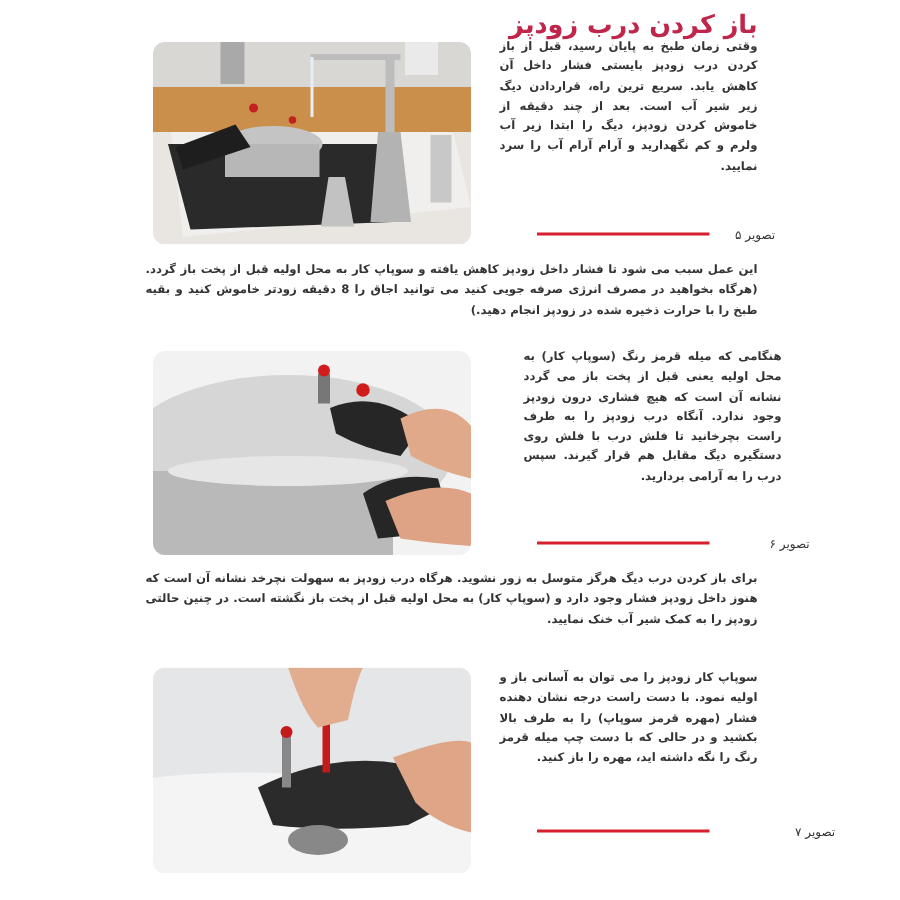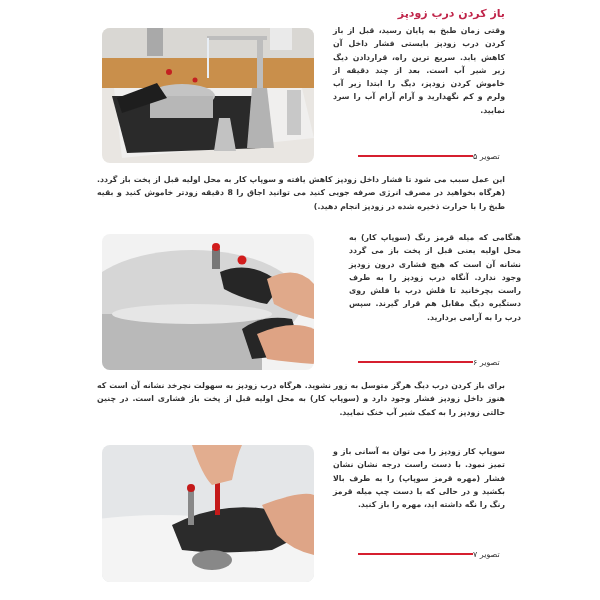--- a/index.html
+++ b/index.html
@@ -1,32 +1,32 @@
 <!DOCTYPE html>
 <html><head>
 <meta charset="utf-8">
 <style>
   html, body { margin:0; padding:0; background:#ffffff; }
   body { width:600px; height:600px; position:relative; overflow:hidden;
          font-family:"DejaVu Sans", sans-serif; color:#333; }
   .title { position:absolute; top:7px; right:95px; width:170px; text-align:right; direction:rtl;
-           font-size:11px; font-weight:bold; color:#c0254a; }
+           font-size:17px; font-weight:bold; color:#c0254a; }
   .para { position:absolute; direction:rtl; text-align:justify; text-align-last:right;
           font-size:7.8px; line-height:13.3px; color:#333;font-weight:bold; }
   .p1 { top:24px; right:95px; width:172px; }
   .p2 { top:173px; right:95px; width:408px; }
   .p3 { top:231px; right:79px; width:172px; }
   .p4 { top:379px; right:95px; width:408px; }
   .p5 { top:445px; right:95px; width:172px; }
   .caption { position:absolute; height:12px; display:flex; align-items:center; }
-  .caption .cap-text { font-size:8px; color:#333; direction:rtl; white-space:nowrap; }
+  .caption .cap-text { font-size:8px; color:#333; direction:rtl; white-space:nowrap;margin-left:17px; }
   .caption .cap-line { width:115px; height:2.5px; background:#d61f2f; margin-left:12px; }
   .c5 { top:150px; left:346px; }
-  .c6 { top:356px; left:346px; }
-  .c7 { top:548px; left:346px; }
+  .c6 { top:356px; left:346px;gap:23px; }
+  .c7 { top:548px; left:346px;gap:40px; }
   .photo { position:absolute; left:102px; width:212px; border-radius:8px; overflow:hidden; }
   .img1 { top:28px; height:135px; }
   .img2 { top:234px; height:136px; }
   .img3 { top:445px; height:137px; }
 </style>
 </head>
 <body>
 
 <div class="title">باز کردن درب زودپز</div>
 
@@ -74,23 +74,23 @@
     <path d="M140,95 Q160,80 190,85 L200,120 L150,125 Z" fill="#262626"></path>
     <path d="M165,45 Q195,30 212,50 L212,85 Q190,80 172,70 Z" fill="#e0a98a"></path>
     <path d="M155,100 Q190,85 212,95 L212,130 Q185,128 165,125 Z" fill="#dea384"></path>
   </svg>
 </div>
 <div class="caption c6">
   <span class="cap-line"></span>
   <span class="cap-text">تصویر ۶</span>
 </div>
 
-<div class="para p4">برای باز کردن درب دیگ هرگز متوسل به زور نشوید. هرگاه درب زودپز به سهولت نچرخد نشانه آن است که هنوز داخل زودپز فشار وجود دارد و (سوپاپ کار) به محل اولیه قبل از پخت باز فشاری است. در چنین حالتی زودپز را به کمک شیر آب خنک نمایید.</div>
+<div class="para p4">برای باز کردن درب دیگ هرگز متوسل به زور نشوید. هرگاه درب زودپز به سهولت نچرخد نشانه آن است که هنوز داخل زودپز فشار وجود دارد و (سوپاپ کار) به محل اولیه قبل از پخت باز نگشته است. در چنین حالتی زودپز را به کمک شیر آب خنک نمایید.</div>
 
-<div class="para p5">سوپاپ کار زودپز را می توان به آسانی باز و تمیز نمود. با دست راست درجه نشان نشان فشار (مهره قرمز سوپاپ) را به طرف بالا بکشید و در حالی که با دست چپ میله قرمز رنگ را نگه داشته اید، مهره را باز کنید.</div>
+<div class="para p5">سوپاپ کار زودپز را می توان به آسانی باز و اولیه نمود. با دست راست درجه نشان دهنده فشار (مهره قرمز سوپاپ) را به طرف بالا بکشید و در حالی که با دست چپ میله قرمز رنگ را نگه داشته اید، مهره را باز کنید.</div>
 <div class="photo img3">
   <svg width="212" height="137" viewBox="0 0 212 137">
     <rect width="212" height="137" fill="#e4e6e8"></rect>
     <ellipse cx="60" cy="130" rx="180" ry="60" fill="#f4f4f4"></ellipse>
     <path d="M70,80 Q120,55 170,65 L200,90 L170,105 Q120,110 80,105 Z" fill="#2b2b2b"></path>
     <rect x="86" y="45" width="6" height="35" fill="#888"></rect>
     <circle cx="89" cy="43" r="4" fill="#c41a1a"></circle>
     <rect x="113" y="35" width="5" height="35" fill="#c41a1a"></rect>
     <circle cx="115" cy="33" r="5" fill="#c41a1a"></circle>
     <path d="M90,0 Q100,30 110,40 L130,35 Q135,10 140,0 Z" fill="#e2ad8f"></path>

